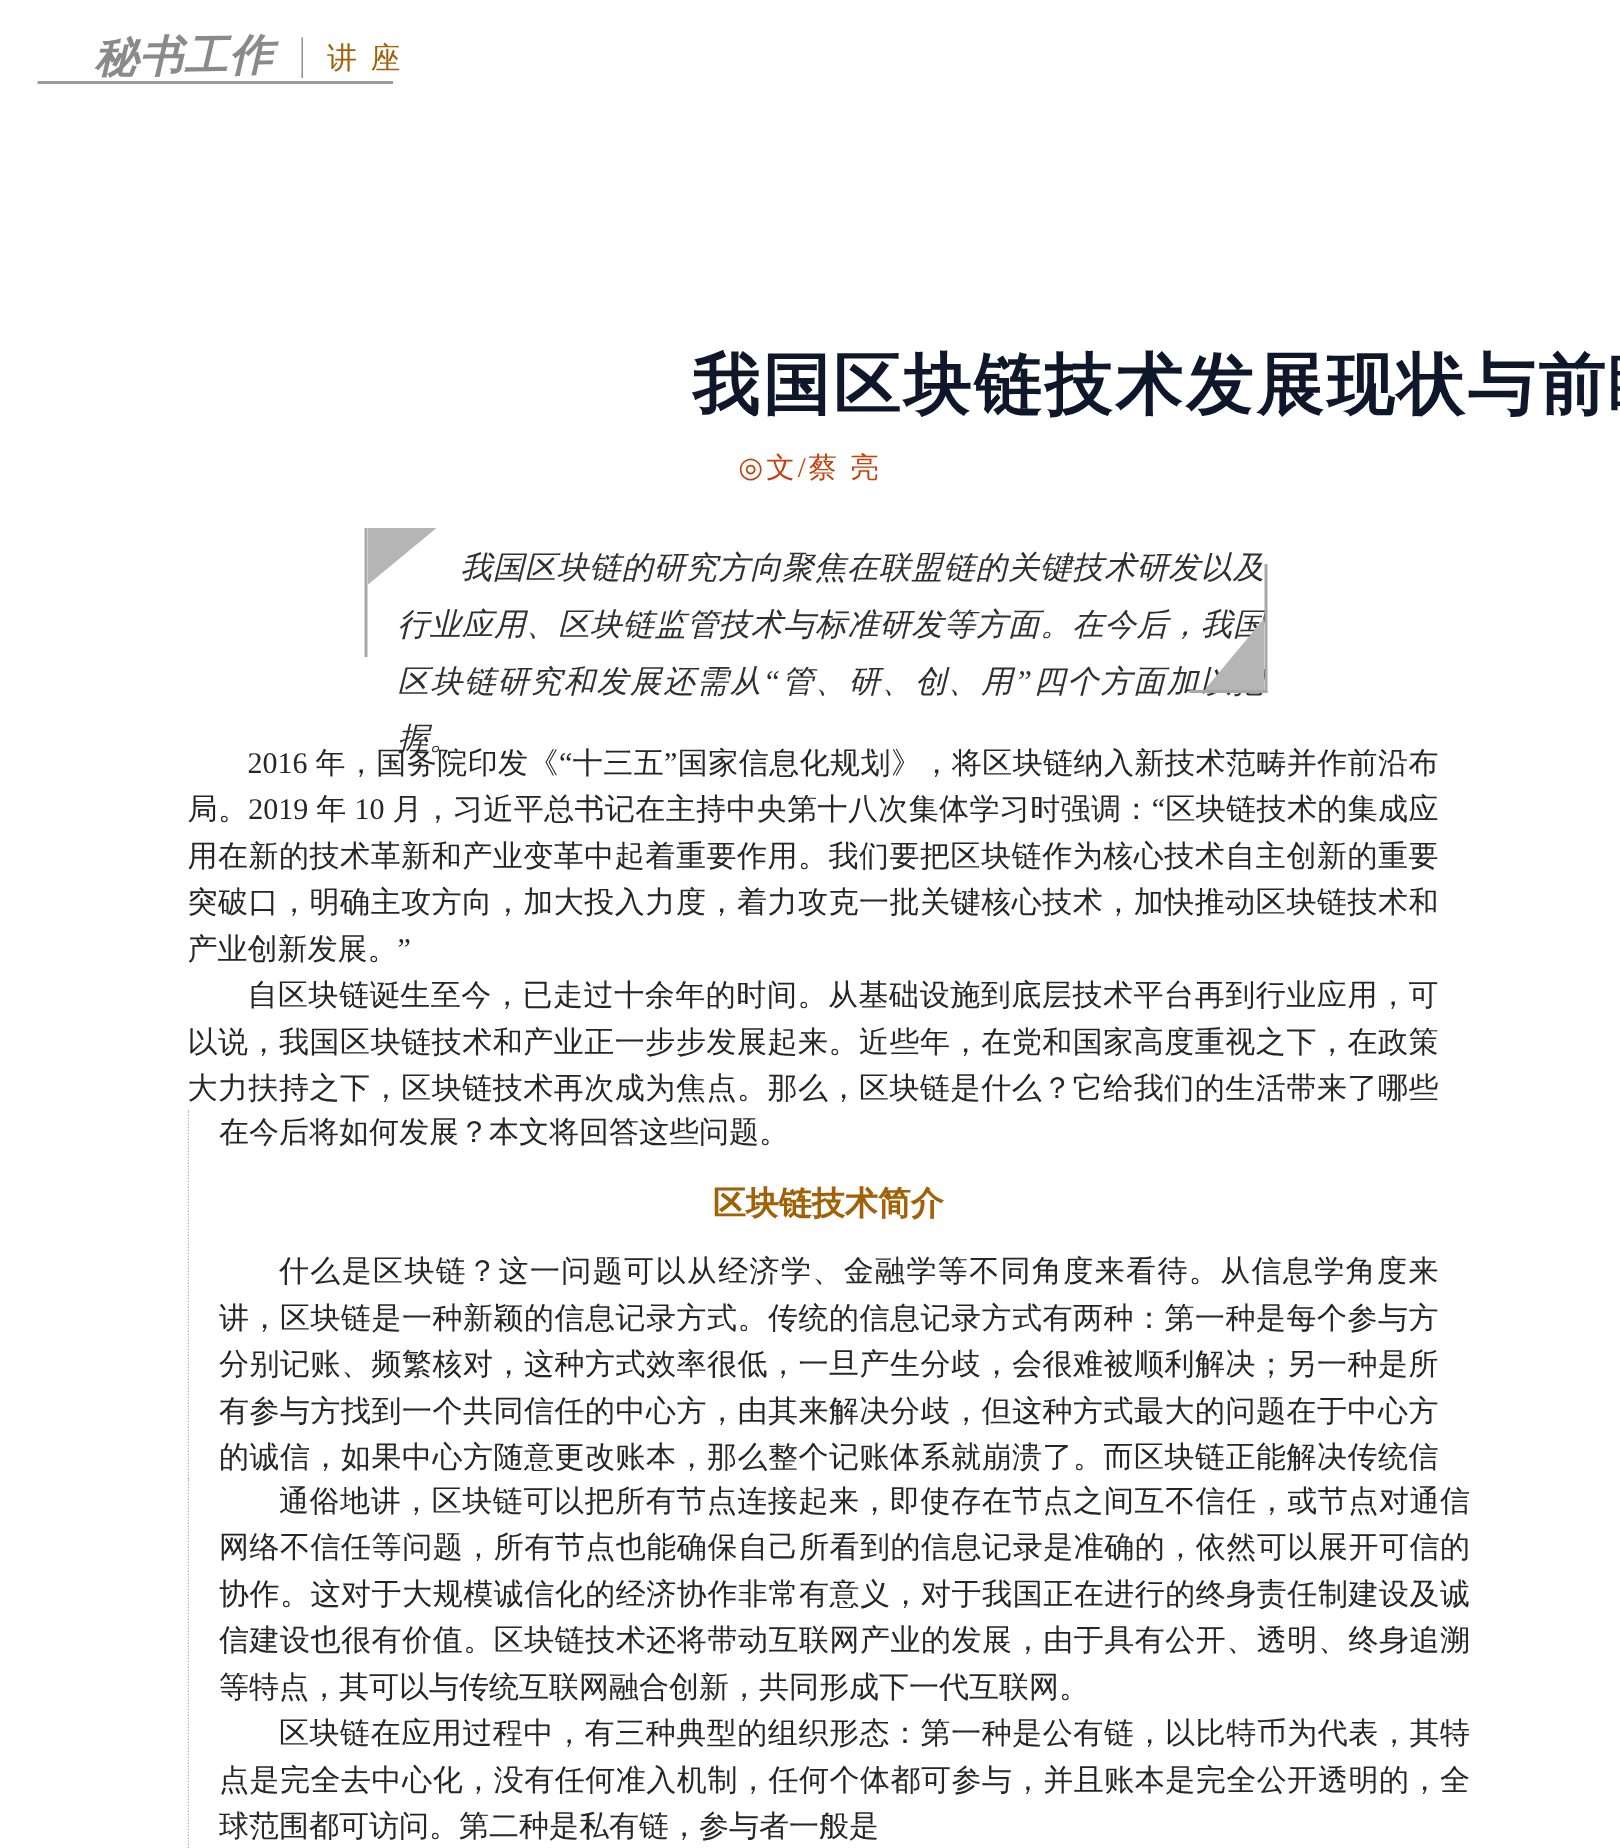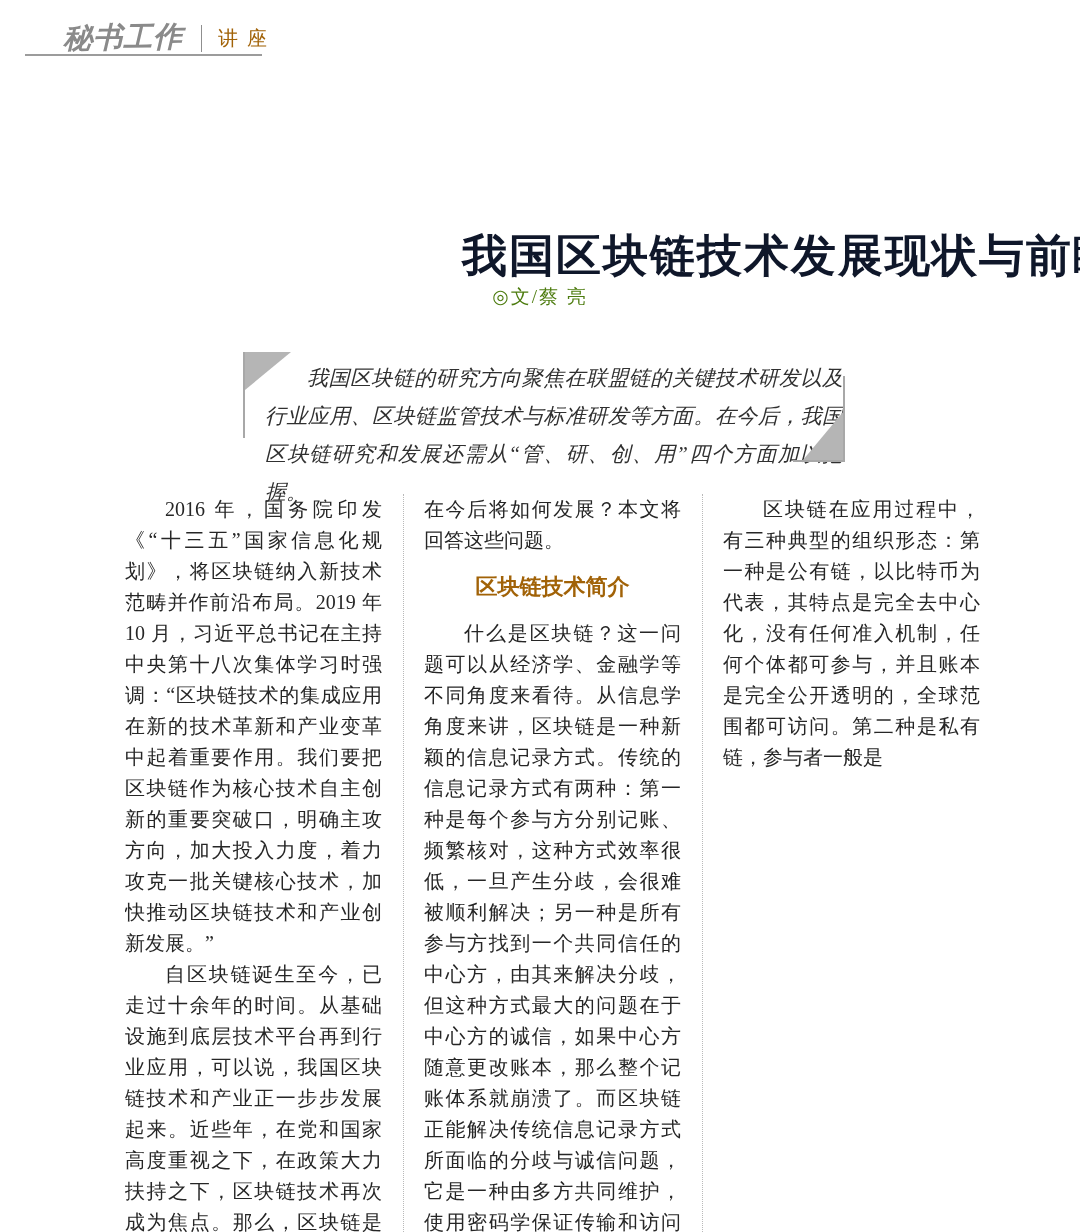--- a/index.html
+++ b/index.html
@@ -41,25 +41,25 @@
     position: absolute; top: 226px; left: 0; width: 100%;
     text-align: right;
     font-family: "Liberation Sans", "DejaVu Sans", sans-serif;
     font-weight: bold;
     font-size: 45px;
     letter-spacing: 2px;
     color: #0f172a;
     margin-left: 40px;
   }
   .byline {
-    position: absolute; top: 284px; left: 0; width: 100%;
+    position: absolute; top: 299px; left: 0; width: 100%;
     text-align: center;
     font-size: 19px;
     letter-spacing: 2px;
-    color: #4d7c0f;
+    color: #c2410c;
   }
 
   
   .abstract {
     position: absolute; top: 350px; left: 243px; width: 604px; height: 116px;
   }
   .abstract p {
     padding: 9px 4px 0 22px;
     font-style: italic;
     font-size: 21px;
@@ -83,21 +83,21 @@
   }
   .corner-br::after {
     content: ""; position: absolute; right: 0; bottom: 0;
     width: 40px; height: 48px; background: #b5b5b5;
     clip-path: polygon(100% 0, 100% 100%, 0 100%);
   }
 
   
   .columns {
     position: absolute; top: 494px; left: 125px; right: 100px; height: 738px;
-    display: flex; overflow: hidden;
+    display: flex; overflow: hidden; flex-direction: column;
   }
   .col { flex: 1 1 0; overflow: hidden; }
   .col.c1 { padding-right: 21px; }
   .col.c2 { padding-left: 20px; padding-right: 21px; border-left: 1px dotted #b9b9b9; }
   .col.c3 { padding-left: 20px; border-left: 1px dotted #b9b9b9; }
   .col p {
     font-size: 20px;
     line-height: 31px;
     text-align: justify;
     color: #262626;
@@ -140,17 +140,18 @@
     <section class="col c1">
       <p class="indent">2016 年，国务院印发《“十三五”国家信息化规划》，将区块链纳入新技术范畴并作前沿布局。2019 年 10 月，习近平总书记在主持中央第十八次集体学习时强调：“区块链技术的集成应用在新的技术革新和产业变革中起着重要作用。我们要把区块链作为核心技术自主创新的重要突破口，明确主攻方向，加大投入力度，着力攻克一批关键核心技术，加快推动区块链技术和产业创新发展。”</p>
       <p class="indent">自区块链诞生至今，已走过十余年的时间。从基础设施到底层技术平台再到行业应用，可以说，我国区块链技术和产业正一步步发展起来。近些年，在党和国家高度重视之下，在政策大力扶持之下，区块链技术再次成为焦点。那么，区块链是什么？它给我们的生活带来了哪些影响和改变？它</p>
     </section>
     <section class="col c2">
       <p>在今后将如何发展？本文将回答这些问题。</p>
       <h2>区块链技术简介</h2>
       <p class="indent">什么是区块链？这一问题可以从经济学、金融学等不同角度来看待。从信息学角度来讲，区块链是一种新颖的信息记录方式。传统的信息记录方式有两种：第一种是每个参与方分别记账、频繁核对，这种方式效率很低，一旦产生分歧，会很难被顺利解决；另一种是所有参与方找到一个共同信任的中心方，由其来解决分歧，但这种方式最大的问题在于中心方的诚信，如果中心方随意更改账本，那么整个记账体系就崩溃了。而区块链正能解决传统信息记录方式所面临的分歧与诚信问题，它是一种由多方共同维护，使用密码学保证传输和访问安全，能够实现数据一致存储、无法篡改、无法</p>
     </section>
     <section class="col c3">
+      <p class="indent">通俗地讲，区块链可以把所有节点连接起来，即使存在节点之间互不信任，或节点对通信网络不信任等问题，所有节点也能确保自己所看到的信息记录是准确的，依然可以展开可信的协作。这对于大规模诚信化的经济协作非常有意义，对于我国正在进行的终身责任制建设及诚信建设也很有价值。区块链技术还将带动互联网产业的发展，由于具有公开、透明、终身追溯等特点，其可以与传统互联网融合创新，共同形成下一代互联网。</p>
       <p class="indent">区块链在应用过程中，有三种典型的组织形态：第一种是公有链，以比特币为代表，其特点是完全去中心化，没有任何准入机制，任何个体都可参与，并且账本是完全公开透明的，全球范围都可访问。第二种是私有链，参与者一般是</p>
     </section>
   </main>
 
 </div>
 
 </body></html>

